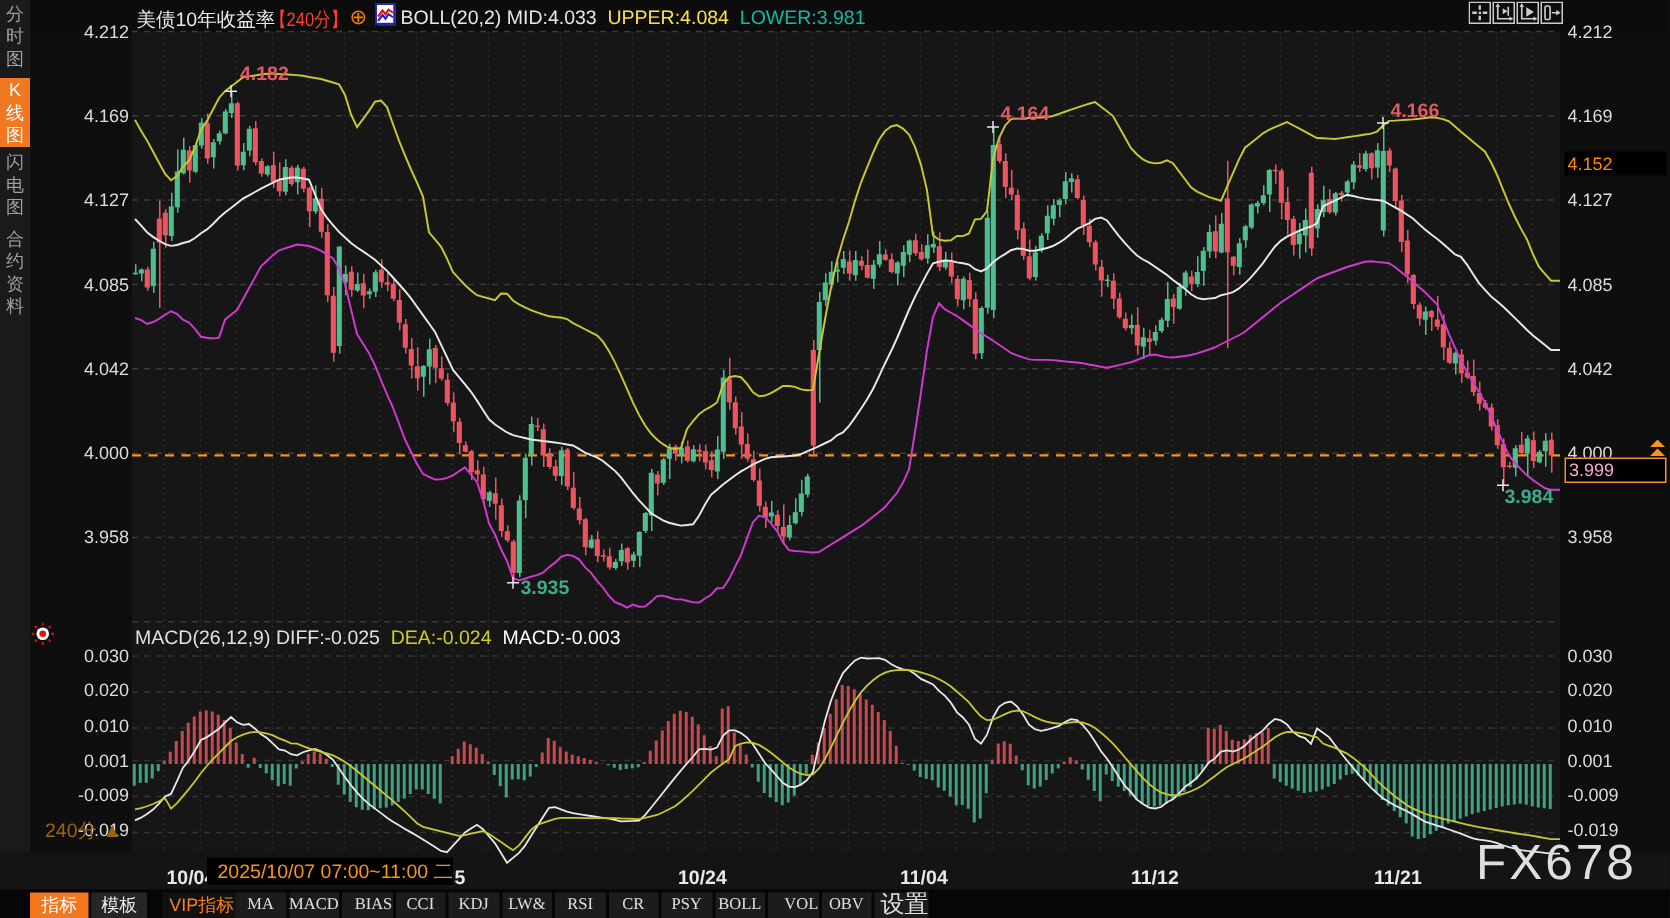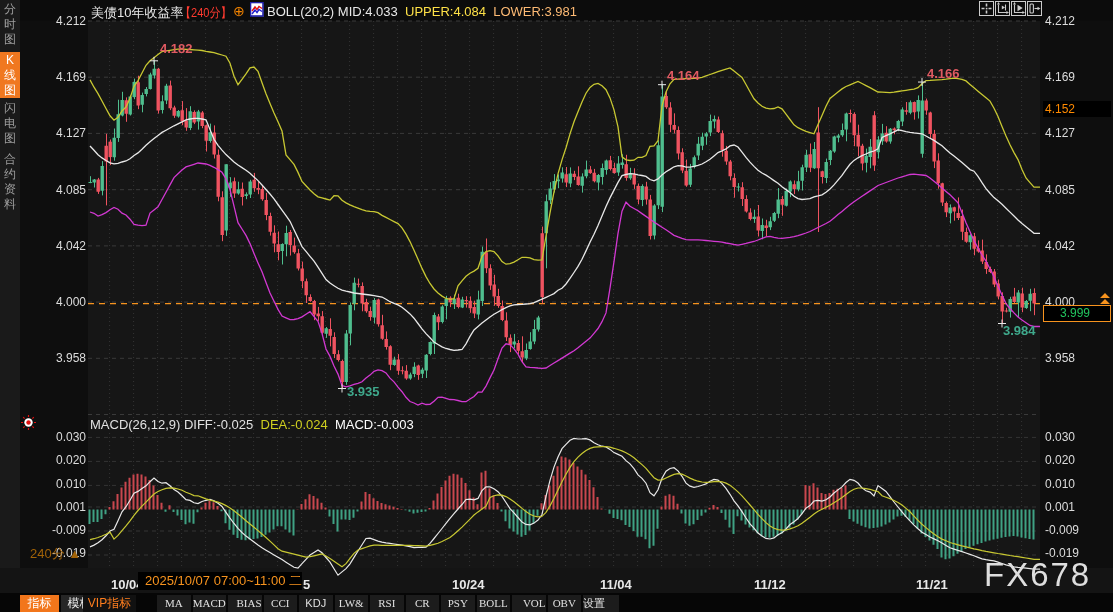--- a/index.html
+++ b/index.html
@@ -22,21 +22,21 @@
 
 <div class="abs" style="left:91px;top:4px;font-size:13px;color:#e8e8e8;white-space:nowrap">美债10年收益率</div>
 <div class="abs" style="left:180px;top:4px;font-size:13px;color:#ff3b30;white-space:nowrap;transform-origin:0 0;transform:scaleX(0.85)">【240分】</div>
 <div class="abs" style="left:233px;top:3px;font-size:14px;color:#f08200">⊕</div>
 <svg class="abs" style="left:250px;top:2px" width="15" height="16" viewBox="0 0 15 16">
  <rect x="2" y="2" width="12" height="13" fill="#555"></rect>
  <rect x="0.5" y="0.5" width="12.5" height="13.5" fill="#fff" stroke="#2222aa" stroke-width="1.6"></rect>
  <polyline points="2,9 5,5 7,7.5 9,4.5 12,6.5" stroke="#e01010" stroke-width="1.4" fill="none"></polyline>
  <polyline points="2,12 5,8 7,10.5 9,7.5 12,9.5" stroke="#2222cc" stroke-width="1.4" fill="none"></polyline>
 </svg>
-<div class="abs" style="left:267px;top:4px;font-size:13px;color:#e8e8e8">BOLL(20,2) MID:4.033&nbsp; <span style="color:#fde047">UPPER:4.084</span>&nbsp; <span style="color:#fdba74">LOWER:3.981</span></div>
+<div class="abs" style="left:267px;top:4px;font-size:13px;color:#e8e8e8">BOLL(20,2) MID:4.033&nbsp; <span style="color:#fde047">UPPER:4.084</span>&nbsp; <span style="color:#14b8a6">LOWER:3.981</span></div>
 
 <svg class="abs" style="left:979px;top:1px" width="63" height="15" viewBox="0 0 63 15">
  <g stroke="#cccccc" fill="none">
   <rect x="0.5" y="0.5" width="14" height="14"></rect>
   <path d="M7.5 2.5v3M7.5 9.5v3M2.5 7.5h3M9.5 7.5h3" stroke-width="1.6"></path>
   <rect x="6.8" y="6.8" width="1.6" height="1.6" fill="#cccccc" stroke="none"></rect>
   <rect x="16.5" y="0.5" width="14" height="14"></rect>
   <path d="M19.5 3.5v8h8.5" stroke-width="1.1"></path>
   <path d="M19.5 1l-1.5 2.6h3zM30 11.5l-2.6-1.5v3z" fill="#cccccc" stroke="none"></path>
   <path d="M26.5 3.5v6" stroke-width="1.1"></path>
@@ -150,21 +150,21 @@
 <div class="lbl" style="left:1045px;top:460px">0.020</div>
 <div class="lbl rl" style="right:1027px;top:484px">0.010</div>
 <div class="lbl" style="left:1045px;top:484px">0.010</div>
 <div class="lbl rl" style="right:1027px;top:507px">0.001</div>
 <div class="lbl" style="left:1045px;top:507px">0.001</div>
 <div class="lbl rl" style="right:1027px;top:530px">-0.009</div>
 <div class="lbl" style="left:1045px;top:530px">-0.009</div>
 <div class="lbl rl" style="right:1027px;top:553px">-0.019</div>
 <div class="lbl" style="left:1045px;top:553px">-0.019</div>
 <div class="abs" style="left:1043px;top:101px;width:68px;height:16px;background:#000;color:#ff8a00;font-size:12px;line-height:16px;padding-left:2px">4.152</div>
-<div class="abs" style="left:1043px;top:305px;width:68px;height:17px;background:#000;border:1px solid #f7931e;color:#22c55e;font-size:12px;line-height:15px;padding-left:16px">3.999</div>
+<div class="abs" style="left:1043px;top:305px;width:68px;height:17px;background:#000;border:1px solid #f7931e;color:#f9a8d4;font-size:12px;line-height:15px;padding-left:2px">3.999</div>
 <svg class="abs" style="left:1098px;top:293px" width="14" height="12" viewBox="0 0 14 12">
  <path d="M7 0l5 5H2zM7 6l5 5H2z" fill="#f7931e"></path>
 </svg>
 
 <svg class="abs" style="left:21px;top:415px" width="15" height="15" viewBox="0 0 15 15">
  <circle cx="7.5" cy="7.5" r="4.2" fill="#fff"></circle>
  <circle cx="7.5" cy="7.5" r="2.2" fill="#e01010"></circle>
  <g stroke="#e01010" stroke-width="1.2">
   <path d="M7.5 0v2M7.5 13v2M0 7.5h2M13 7.5h2M2.2 2.2l1.4 1.4M11.4 11.4l1.4 1.4M2.2 12.8l1.4-1.4M11.4 3.6l1.4-1.4"></path>
  </g>
@@ -176,25 +176,25 @@
 <div class="abs" style="left:138px;top:572px;width:164px;height:18px;background:#000;color:#f7931e;font-size:13px;line-height:18px;text-align:right">2025/10/07 07:00~11:00 二</div>
 <div class="abs" style="left:303px;top:577px;font-size:13px;font-weight:bold;color:#e8e8e8">5</div>
 <div class="abs" style="left:452px;top:577px;font-size:13px;font-weight:bold;color:#e8e8e8">10/24</div>
 <div class="abs" style="left:600px;top:577px;font-size:13px;font-weight:bold;color:#e8e8e8">11/04</div>
 <div class="abs" style="left:754px;top:577px;font-size:13px;font-weight:bold;color:#e8e8e8">11/12</div>
 <div class="abs" style="left:916px;top:577px;font-size:13px;font-weight:bold;color:#e8e8e8">11/21</div>
 <div class="abs" style="left:984px;top:556px;font-size:33px;color:#dedede;letter-spacing:2px;font-weight:normal">FX678</div>
 
 <div class="abs" style="left:20px;top:595px;width:39px;height:28px;background:#f2761b;color:#fff;font-size:12px;text-align:center;line-height:17px">指标</div>
 <div class="abs" style="left:61px;top:595px;width:37px;height:17px;background:#262626;color:#eee;font-size:12px;text-align:center;line-height:17px">模板</div>
-<div class="abs" style="left:83px;top:595px;width:53px;height:17px;background:#111;color:#ff7e1e;font-size:12px;text-align:center;line-height:17px">VIP指标</div>
+<div class="abs" style="left:108px;top:595px;width:53px;height:17px;background:#111;color:#ff7e1e;font-size:12px;text-align:center;line-height:17px">VIP指标</div>
 <div class="abs" style="left:157.0px;top:595px;width:33.5px;height:17px;background:#1c1c1c;color:#e0e0e0;font-size:11px;font-family:'Liberation Serif',serif;text-align:center;line-height:17px">MA</div>
 <div class="abs" style="left:192.5px;top:595px;width:33.5px;height:17px;background:#1c1c1c;color:#e0e0e0;font-size:11px;font-family:'Liberation Serif',serif;text-align:center;line-height:17px">MACD</div>
 <div class="abs" style="left:228.0px;top:595px;width:33.5px;height:17px;background:#1c1c1c;color:#e0e0e0;font-size:11px;font-family:'Liberation Serif',serif;text-align:right;line-height:17px">BIAS</div>
 <div class="abs" style="left:263.5px;top:595px;width:33.5px;height:17px;background:#1c1c1c;color:#e0e0e0;font-size:11px;font-family:'Liberation Serif',serif;text-align:center;line-height:17px">CCI</div>
-<div class="abs" style="left:299.0px;top:595px;width:33.5px;height:17px;background:#1c1c1c;color:#e0e0e0;font-size:11px;font-family:Liberation Sans, sans-serif;text-align:center;line-height:17px">KDJ</div>
+<div class="abs" style="left:299.0px;top:595px;width:33.5px;height:17px;background:#1c1c1c;color:#e0e0e0;font-size:11px;font-family:Liberation Serif, serif;text-align:center;line-height:17px">KDJ</div>
 <div class="abs" style="left:334.5px;top:595px;width:33.5px;height:17px;background:#1c1c1c;color:#e0e0e0;font-size:11px;font-family:'Liberation Serif',serif;text-align:center;line-height:17px">LW&amp;</div>
 <div class="abs" style="left:370.0px;top:595px;width:33.5px;height:17px;background:#1c1c1c;color:#e0e0e0;font-size:11px;font-family:'Liberation Serif',serif;text-align:center;line-height:17px">RSI</div>
 <div class="abs" style="left:405.5px;top:595px;width:33.5px;height:17px;background:#1c1c1c;color:#e0e0e0;font-size:11px;font-family:'Liberation Serif',serif;text-align:center;line-height:17px">CR</div>
 <div class="abs" style="left:441.0px;top:595px;width:33.5px;height:17px;background:#1c1c1c;color:#e0e0e0;font-size:11px;font-family:'Liberation Serif',serif;text-align:center;line-height:17px">PSY</div>
 <div class="abs" style="left:476.5px;top:595px;width:33.5px;height:17px;background:#1c1c1c;color:#e0e0e0;font-size:11px;font-family:'Liberation Serif',serif;text-align:center;line-height:17px">BOLL</div>
 <div class="abs" style="left:512.0px;top:595px;width:33.5px;height:17px;background:#1c1c1c;color:#e0e0e0;font-size:11px;font-family:'Liberation Serif',serif;text-align:right;line-height:17px">VOL</div>
 <div class="abs" style="left:547.5px;top:595px;width:33.5px;height:17px;background:#1c1c1c;color:#e0e0e0;font-size:11px;font-family:'Liberation Serif',serif;text-align:center;line-height:17px">OBV</div>
-<div class="abs" style="left:583px;top:595px;width:36px;height:17px;background:#1c1c1c;color:#e0e0e0;font-size:11px;text-align:left;line-height:17px">设置</div>
+<div class="abs" style="left:583px;top:595px;width:36px;height:17px;background:#1c1c1c;color:#e0e0e0;font-size:16px;text-align:right;line-height:17px">设置</div>
 </body></html>

